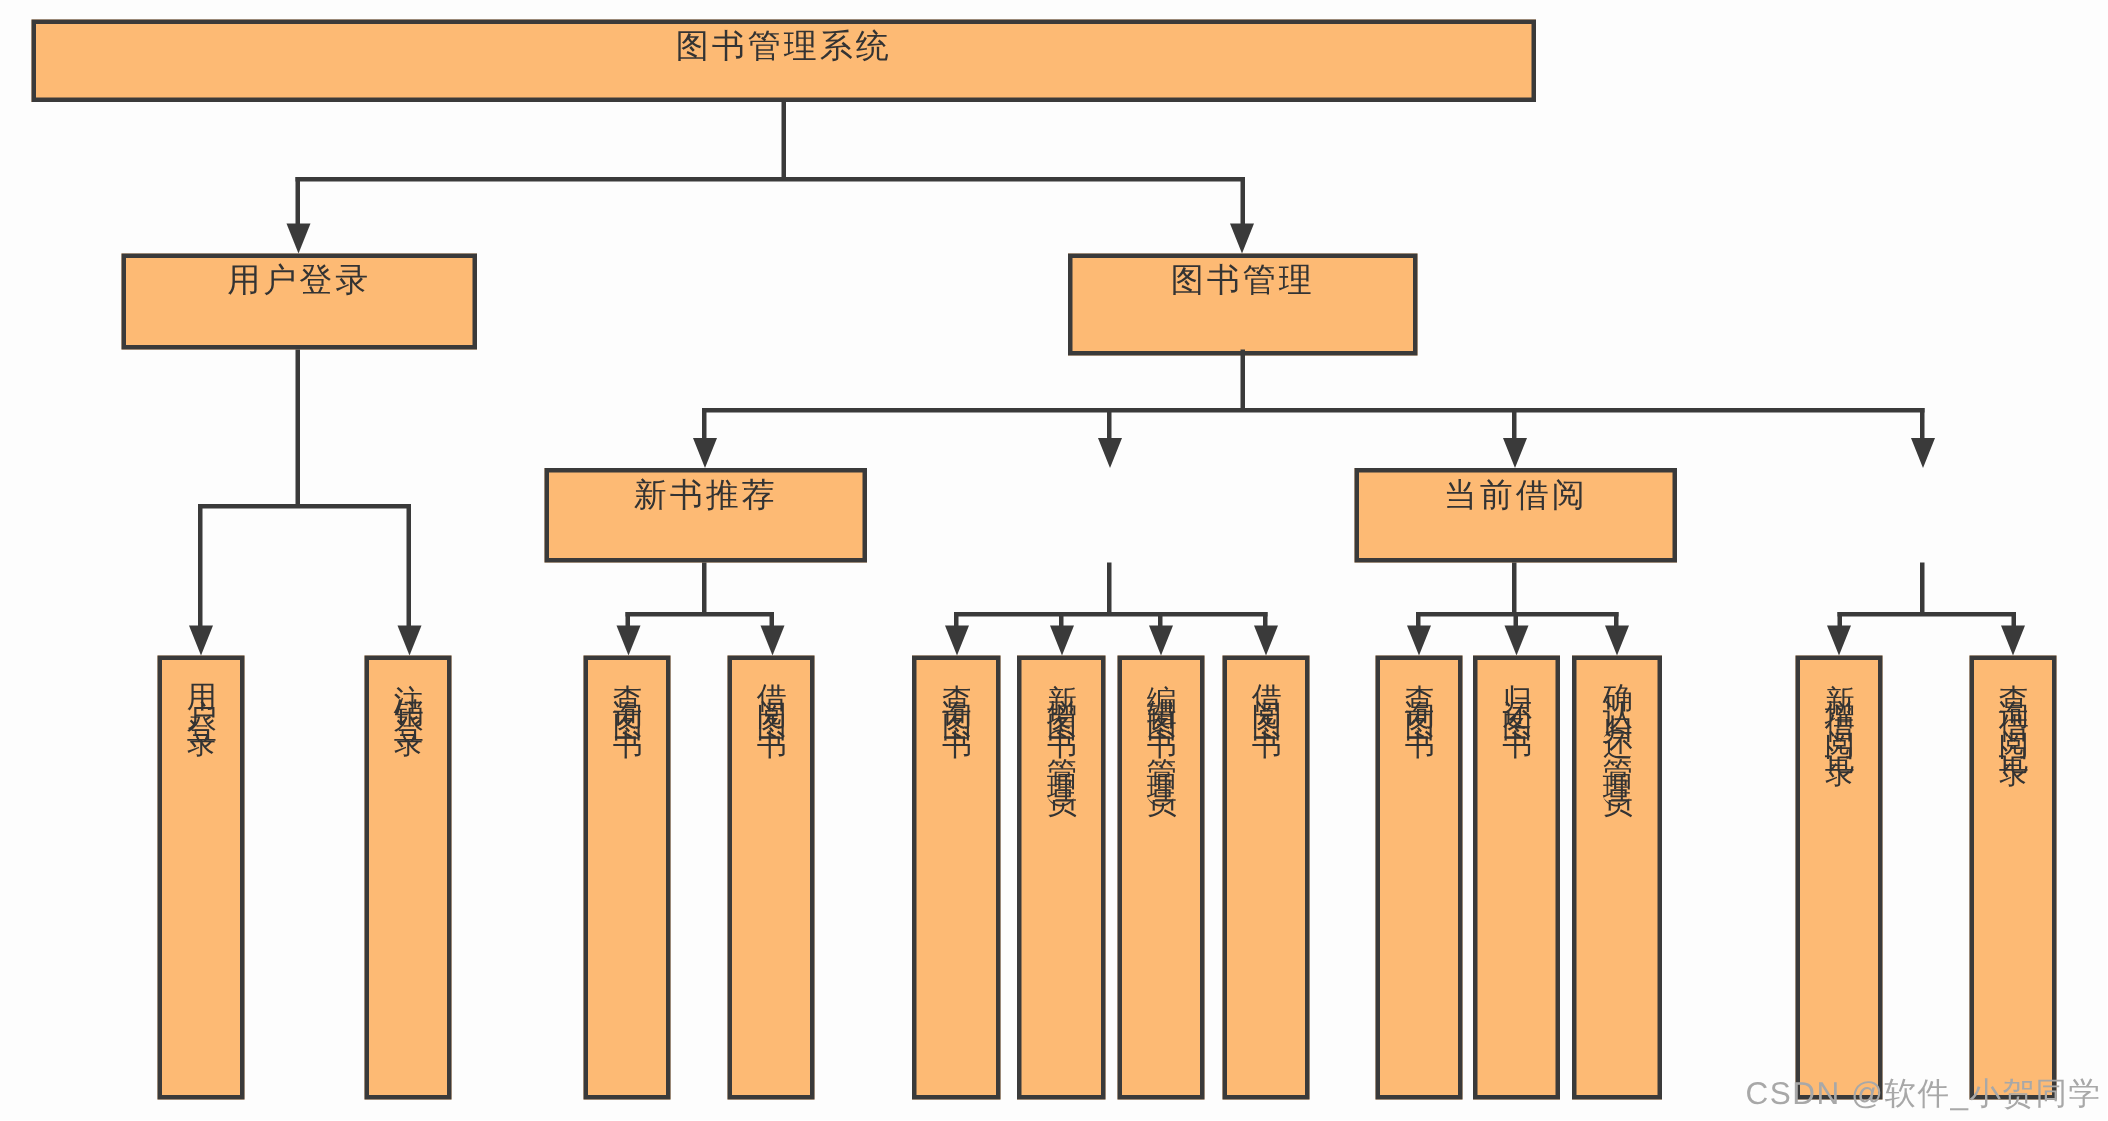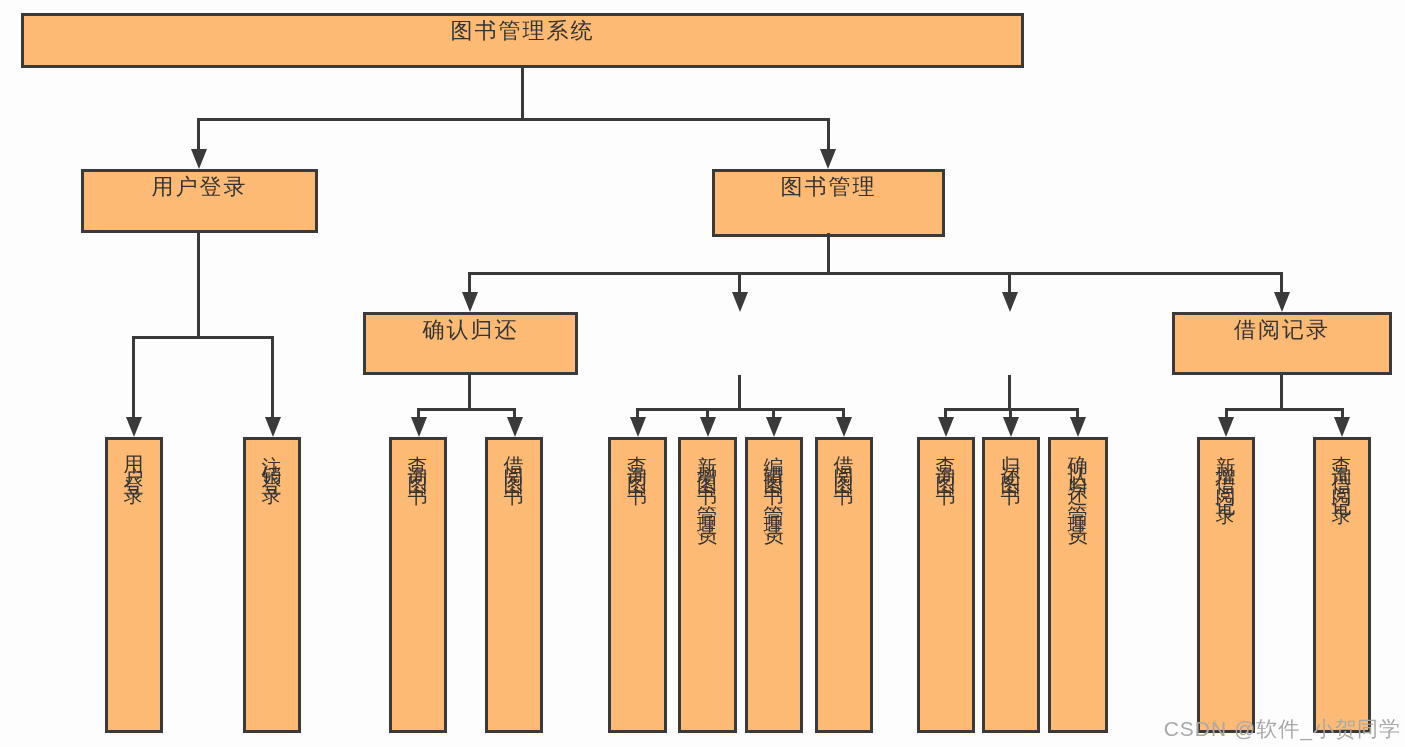--- a/index.html
+++ b/index.html
@@ -42,24 +42,24 @@
   </div>
 
   <div class="hbox" style="left:81px;top:169px;width:237px;height:64px">
     <span>用户登录</span>
   </div>
   <div class="hbox" style="left:712px;top:169px;width:233px;height:68px">
     <span>图书管理</span>
   </div>
 
   <div class="hbox" style="left:363px;top:312px;width:215px;height:63px">
-    <span>确认归还</span>
+    <span>新书推荐</span>
   </div>
-  <div class="hbox" style="left:1172px;top:312px;width:220px;height:63px">
-    <span>借阅记录</span>
+  <div class="hbox" style="left:903px;top:312px;width:215px;height:63px">
+    <span>当前借阅</span>
   </div>
 
   <div class="vbox" style="left:105px;width:58px">
     <span>用户登录</span>
   </div>
   <div class="vbox" style="left:243px;width:58px">
     <span>注销登录</span>
   </div>
 
   <div class="vbox" style="left:389px;width:58px">

